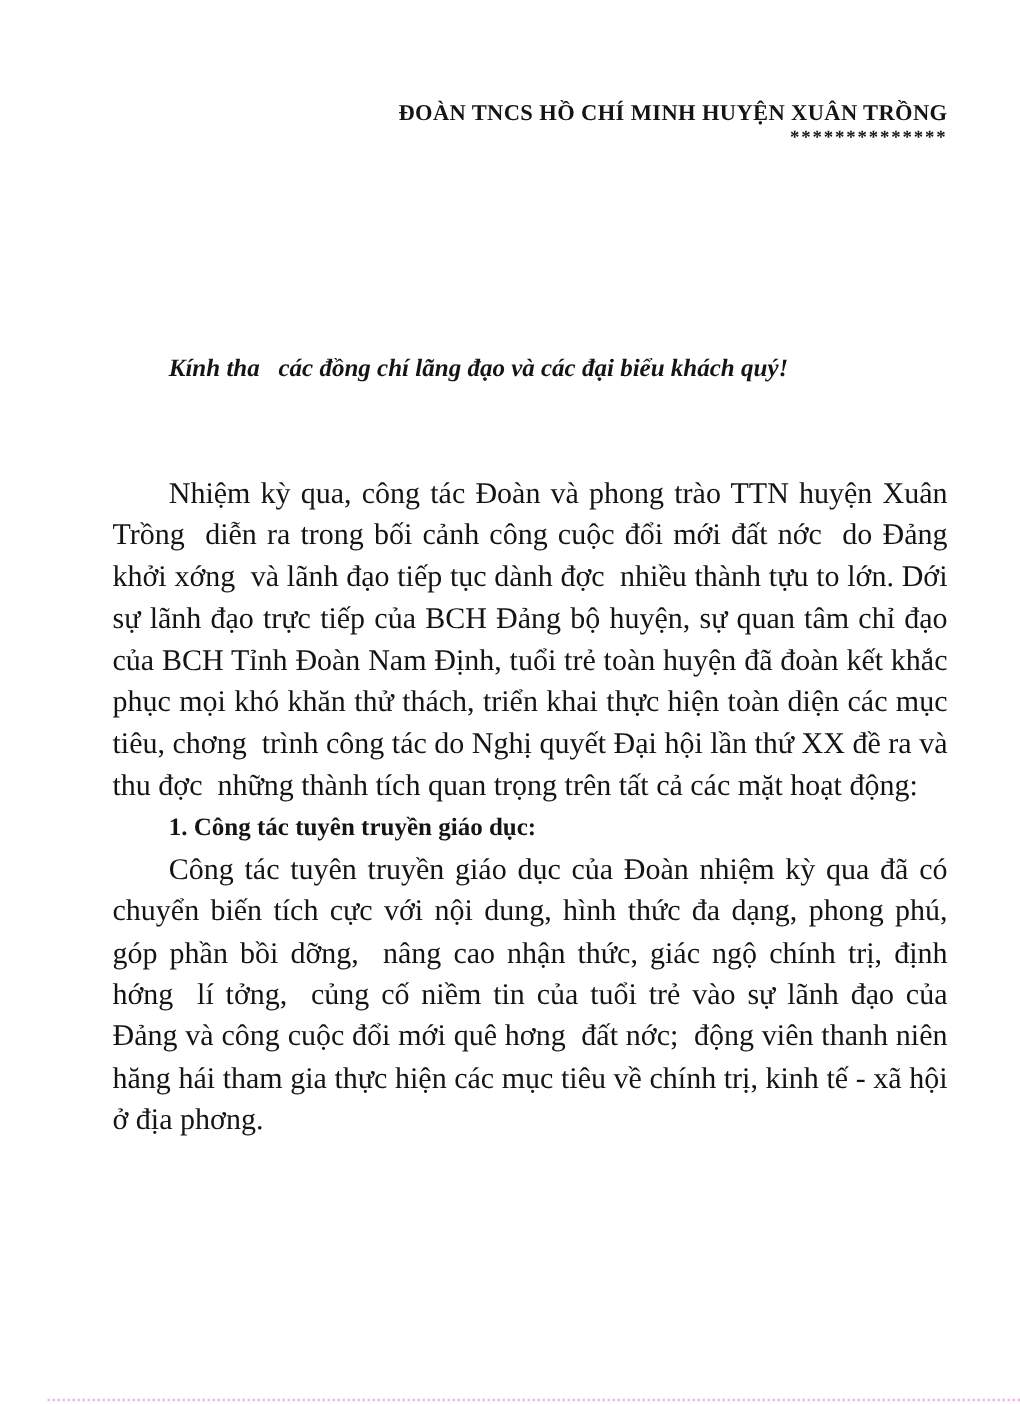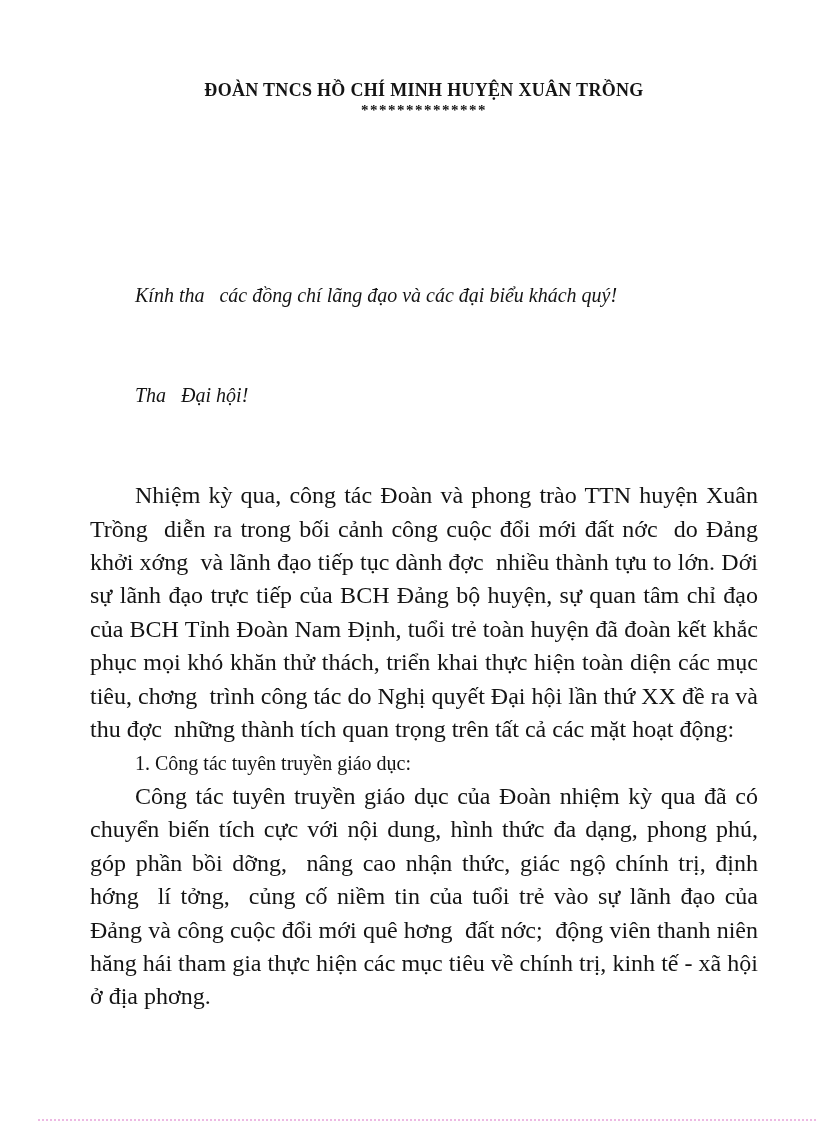--- a/index.html
+++ b/index.html
@@ -11,21 +11,21 @@
     overflow: hidden;
     font-family: "Liberation Serif", "DejaVu Serif", serif;
     color: #141414;
   }
   .content {
     position: absolute;
     top: 78px;
     left: 90px;
     width: 668px;
   }
-  .doc-header { text-align: center; }
+  .doc-header { text-align: right; }
   .org-title {
     font-weight: bold;
     font-size: 18px;
     line-height: 24px;
     letter-spacing: 0.3px;
     white-space: pre-wrap;
   }
   .stars {
     font-size: 15px;
     line-height: 15px;
@@ -37,38 +37,38 @@
     margin-top: 12px;
     font-size: 20px;
     line-height: 28.5px;
     white-space: pre-wrap;
   }
   .greeting {
     margin-top: 25px;
     padding-left: 45px;
     font-size: 20px;
     line-height: 33.4px;
-    font-weight: normal;
+    font-weight: bold;
     font-style: italic;
     white-space: pre-wrap;
   }
   p.body-par {
     margin: 0;
     font-size: 24px;
     line-height: 33.4px;
     text-align: justify;
     text-justify: inter-word;
     text-indent: 45px;
     white-space: pre-wrap;
   }
   .section-heading {
     margin: 0;
     font-size: 20px;
     line-height: 33.4px;
-    font-weight: normal;
+    font-weight: bold;
     text-indent: 45px;
     white-space: pre-wrap;
   }
   .page-break-line {
     position: absolute;
     left: 38px;
     width: 778px;
     bottom: 2px;
     border-top: 2px dotted #edb9e3;
     height: 0;
@@ -81,21 +81,20 @@
 
   <div class="doc-header">
     <div class="org-title">ĐOÀN TNCS HỒ CHÍ MINH HUYỆN XUÂN TRỒNG</div>
     <div class="stars">**************</div>
     <div class="report-title">
     </div>
   </div>
 
   <div class="greeting">
     <div>Kính tha   các đồng chí lãng đạo và các đại biểu khách quý!</div>
-    <div>Tha   Đại hội!</div>
   </div>
 
   <p class="body-par">Nhiệm kỳ qua, công tác Đoàn và phong trào TTN huyện Xuân Trồng  diễn ra trong bối cảnh công cuộc đổi mới đất nớc  do Đảng khởi xớng  và lãnh đạo tiếp tục dành đợc  nhiều thành tựu to lớn. Dới  sự lãnh đạo trực tiếp của BCH Đảng bộ huyện, sự quan tâm chỉ đạo của BCH Tỉnh Đoàn Nam Định, tuổi trẻ toàn huyện đã đoàn kết khắc phục mọi khó khăn thử thách, triển khai thực hiện toàn diện các mục tiêu, chơng  trình công tác do Nghị quyết Đại hội lần thứ XX đề ra và thu đợc  những thành tích quan trọng trên tất cả các mặt hoạt động:</p>
 
   <h3 class="section-heading">1. Công tác tuyên truyền giáo dục:</h3>
 
   <p class="body-par">Công tác tuyên truyền giáo dục của Đoàn nhiệm kỳ qua đã có chuyển biến tích cực với nội dung, hình thức đa dạng, phong phú, góp phần bồi dỡng,  nâng cao nhận thức, giác ngộ chính trị, định hớng  lí tởng,  củng cố niềm tin của tuổi trẻ vào sự lãnh đạo của Đảng và công cuộc đổi mới quê hơng  đất nớc;  động viên thanh niên hăng hái tham gia thực hiện các mục tiêu về chính trị, kinh tế - xã hội ở địa phơng.</p>
 
 </div>
 

